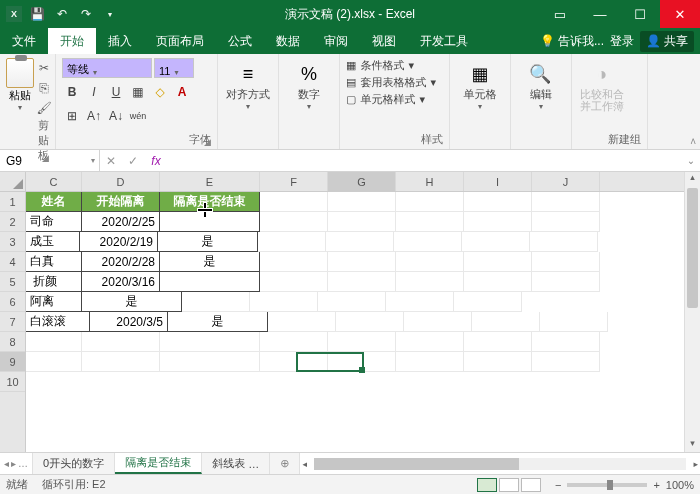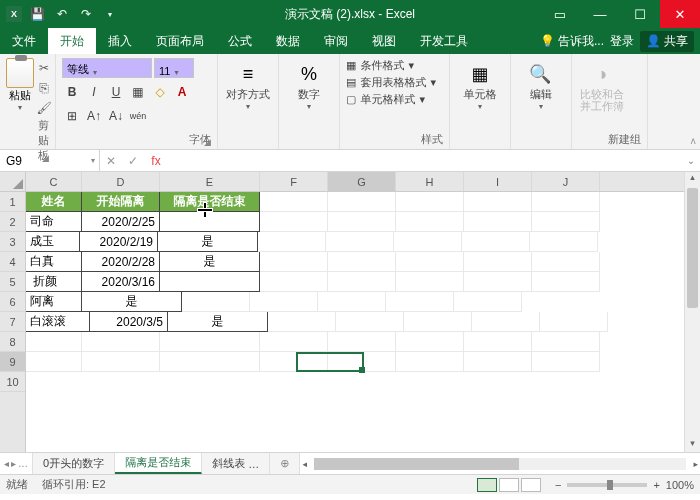--- a/index.html
+++ b/index.html
@@ -40,21 +40,21 @@
 .big-btn .lbl { font-size:11px; color:#444; text-align:center; line-height:12px; }
 .big-btn.dis .lbl, .big-btn.dis .glyph { color:#b8b8b8; }
 .styles-body { display:flex; flex-direction:column; gap:2px; font-size:11px; color:#444; }
 .styles-body div { display:flex; align-items:center; gap:4px; }
 .collapse { position:absolute; right:4px; bottom:2px; font-size:10px; color:#888; }
 .namebox-row { height:22px; border-bottom:1px solid #d4d4d4; display:flex; align-items:stretch; background:#fff; }
 .namebox { width:100px; border-right:1px solid #d4d4d4; display:flex; align-items:center; padding:0 6px; font-size:12px; position:relative; }
 .namebox .arr { position:absolute; right:4px; font-size:8px; color:#888; }
 .fx-btns { display:flex; align-items:center; }
 .fx-btns div { width:22px; text-align:center; color:#999; font-size:12px; }
-.fx { width:24px; display:flex; align-items:center; justify-content:center; color:#ef4444; }
+.fx { width:24px; display:flex; align-items:center; justify-content:center; font-style:italic; color:#a21caf; }
 .formula { flex:1; border:none; padding:0 6px; font-size:12px; }
 .expand { width:18px; display:flex; align-items:center; justify-content:center; color:#888; font-size:10px; }
 .grid-wrap { position:relative; height:280px; display:flex; background:#fff; }
 .rowhdr-col { width:26px; background:#e6e6e6; border-right:1px solid #ccc; }
 .corner { height:20px; border-bottom:1px solid #ccc; background:#e6e6e6; position:relative; }
 .corner::after { content:""; position:absolute; right:2px; bottom:2px; border:5px solid transparent; border-right-color:#999; border-bottom-color:#999; }
 .rowhdr { height:20px; border-bottom:1px solid #d8d8d8; display:flex; align-items:center; justify-content:center; font-size:11px; color:#555; background:#e6e6e6; }
 .rowhdr.sel { background:#ccc; }
 .grid-main { flex:1; overflow:hidden; position:relative; }
 .colhdrs { display:flex; height:20px; background:#e6e6e6; border-bottom:1px solid #ccc; }

